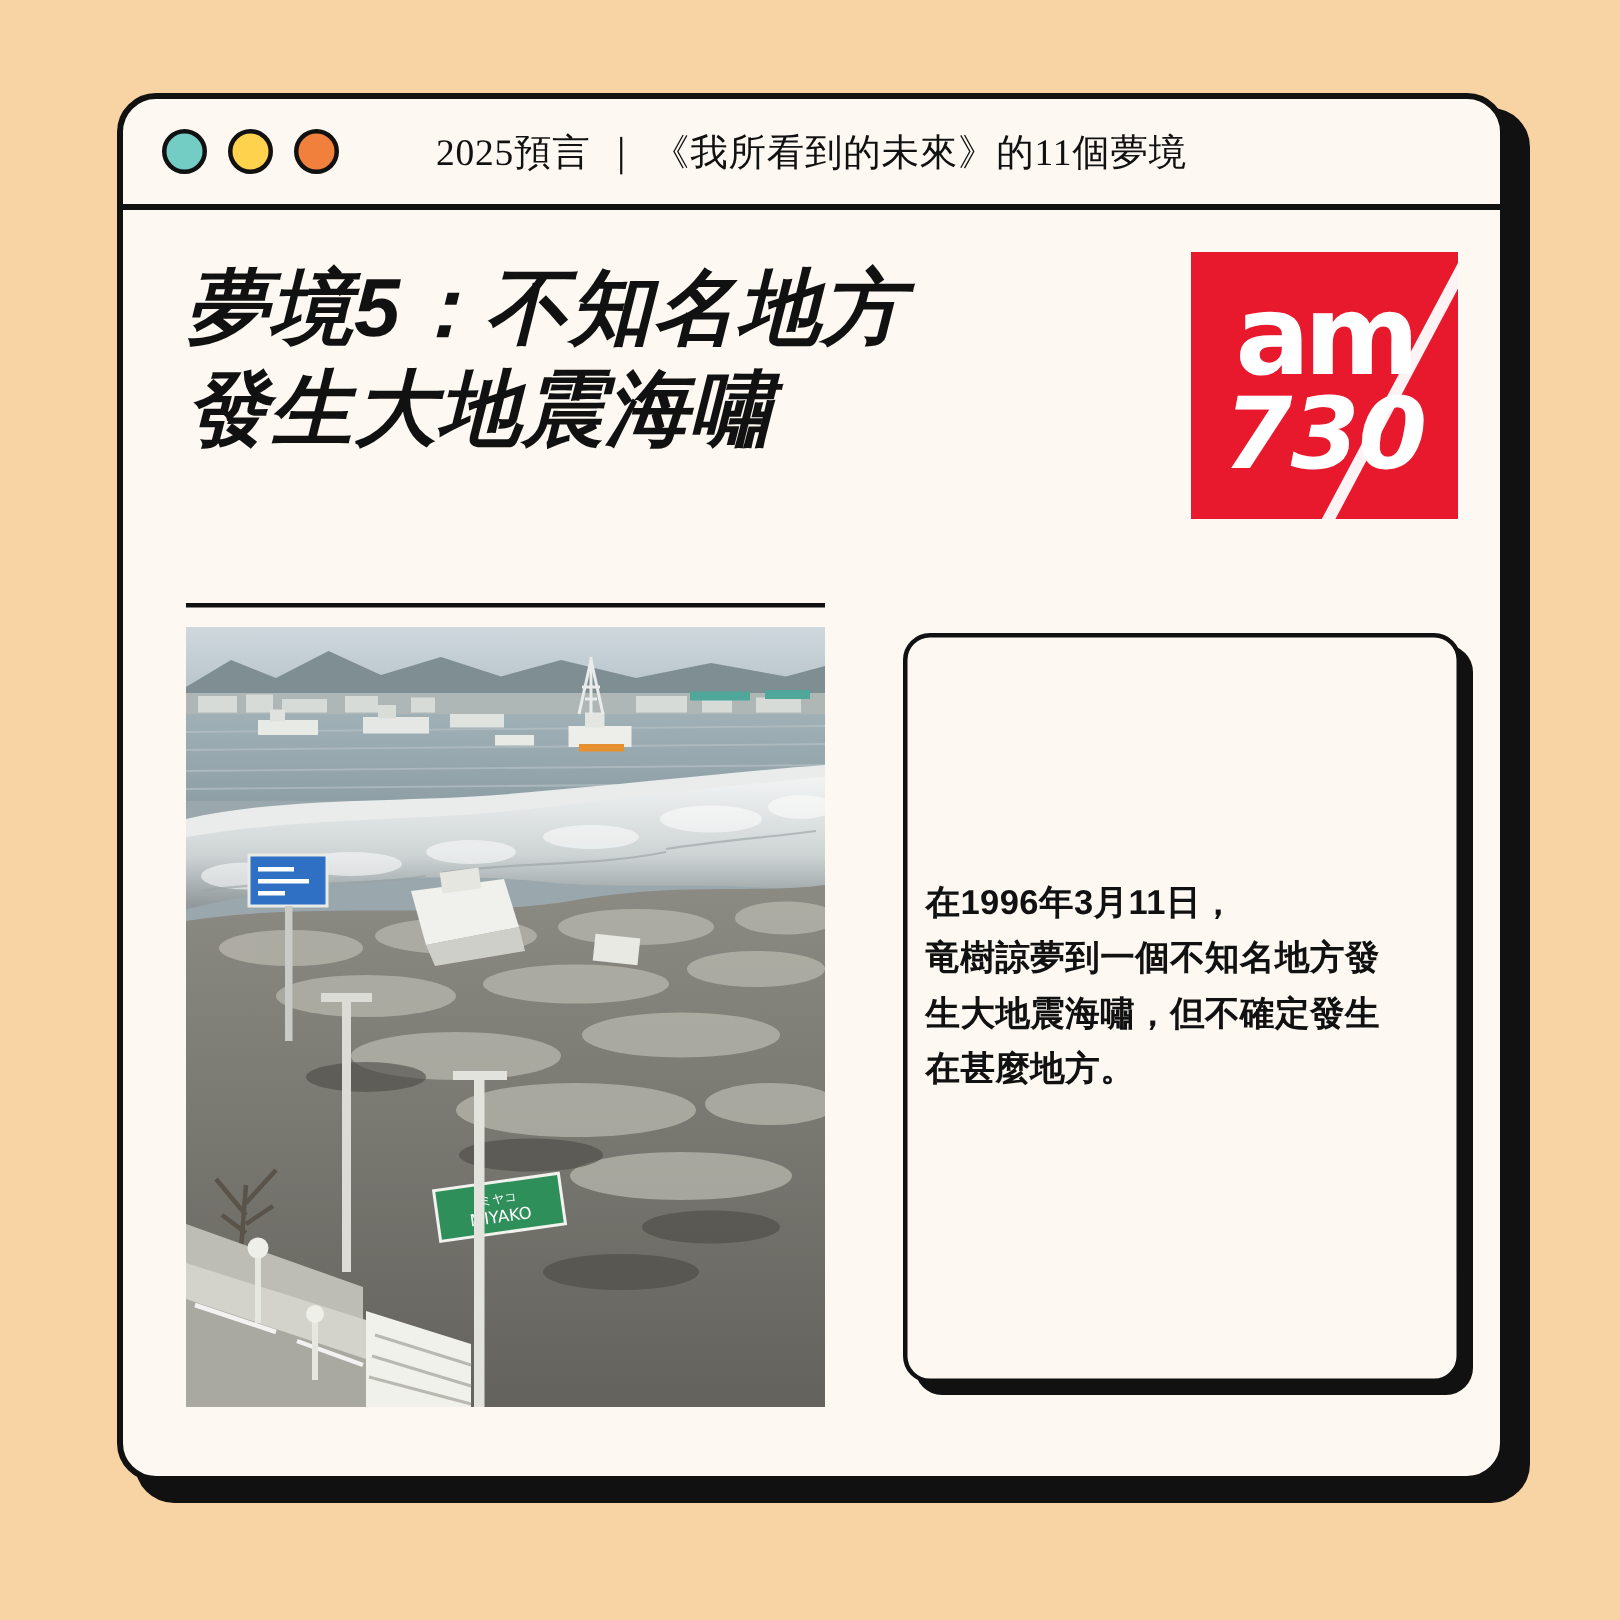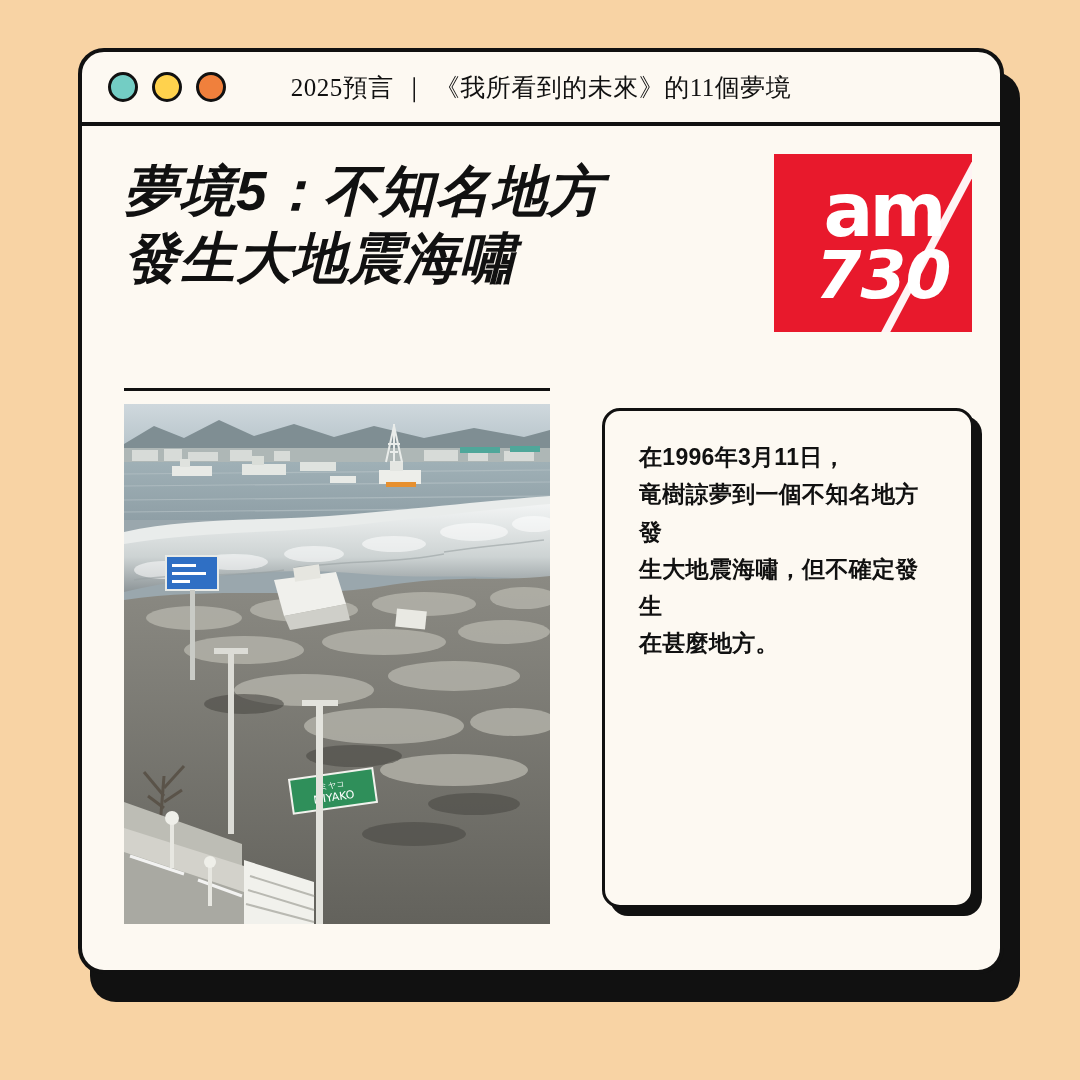--- a/index.html
+++ b/index.html
@@ -20,21 +20,21 @@
     left: 90px;
     top: 72px;
     width: 930px;
     height: 930px;
     background: #111111;
     border-radius: 26px;
   }
   .card {
     position: absolute;
     left: 78px;
-    top: 48px;
+    top: 62px;
     width: 926px;
     height: 926px;
     background: #fdf9f2;
     border: 4px solid #111111;
     border-radius: 26px;
     box-sizing: border-box;
     overflow: hidden;
   }
 
   
@@ -106,21 +106,20 @@
     right: 28px;
     top: 28px;
     width: 178px;
     height: 178px;
     background: #e8192c;
     display: flex;
     flex-direction: column;
     justify-content: center;
     align-items: center;
     overflow: hidden;
-    padding-left: 20px;
   }
   .logo-am {
     color: #ffffff;
     font-size: 74px;
     font-weight: bold;
     line-height: 0.82;
     letter-spacing: -4px;
     font-family: "DejaVu Sans", sans-serif;
     margin-top: 2px;
   }
@@ -180,23 +179,23 @@
   .panel {
     position: absolute;
     left: 520px;
     top: 282px;
     width: 372px;
     height: 500px;
     background: #fdf9f2;
     border: 3px solid #111111;
     border-radius: 18px;
     box-sizing: border-box;
-    padding: 28px 34px;
+    padding: 28px 12px;
     display: flex;
-    flex-direction: row;
+    flex-direction: column;
     justify-content: center;
   }
   .panel p {
     margin: 0;
     font-size: 23px;
     line-height: 1.62;
     font-weight: bold;
     color: #111111;
     white-space: pre-line;
     letter-spacing: 0.3px;

